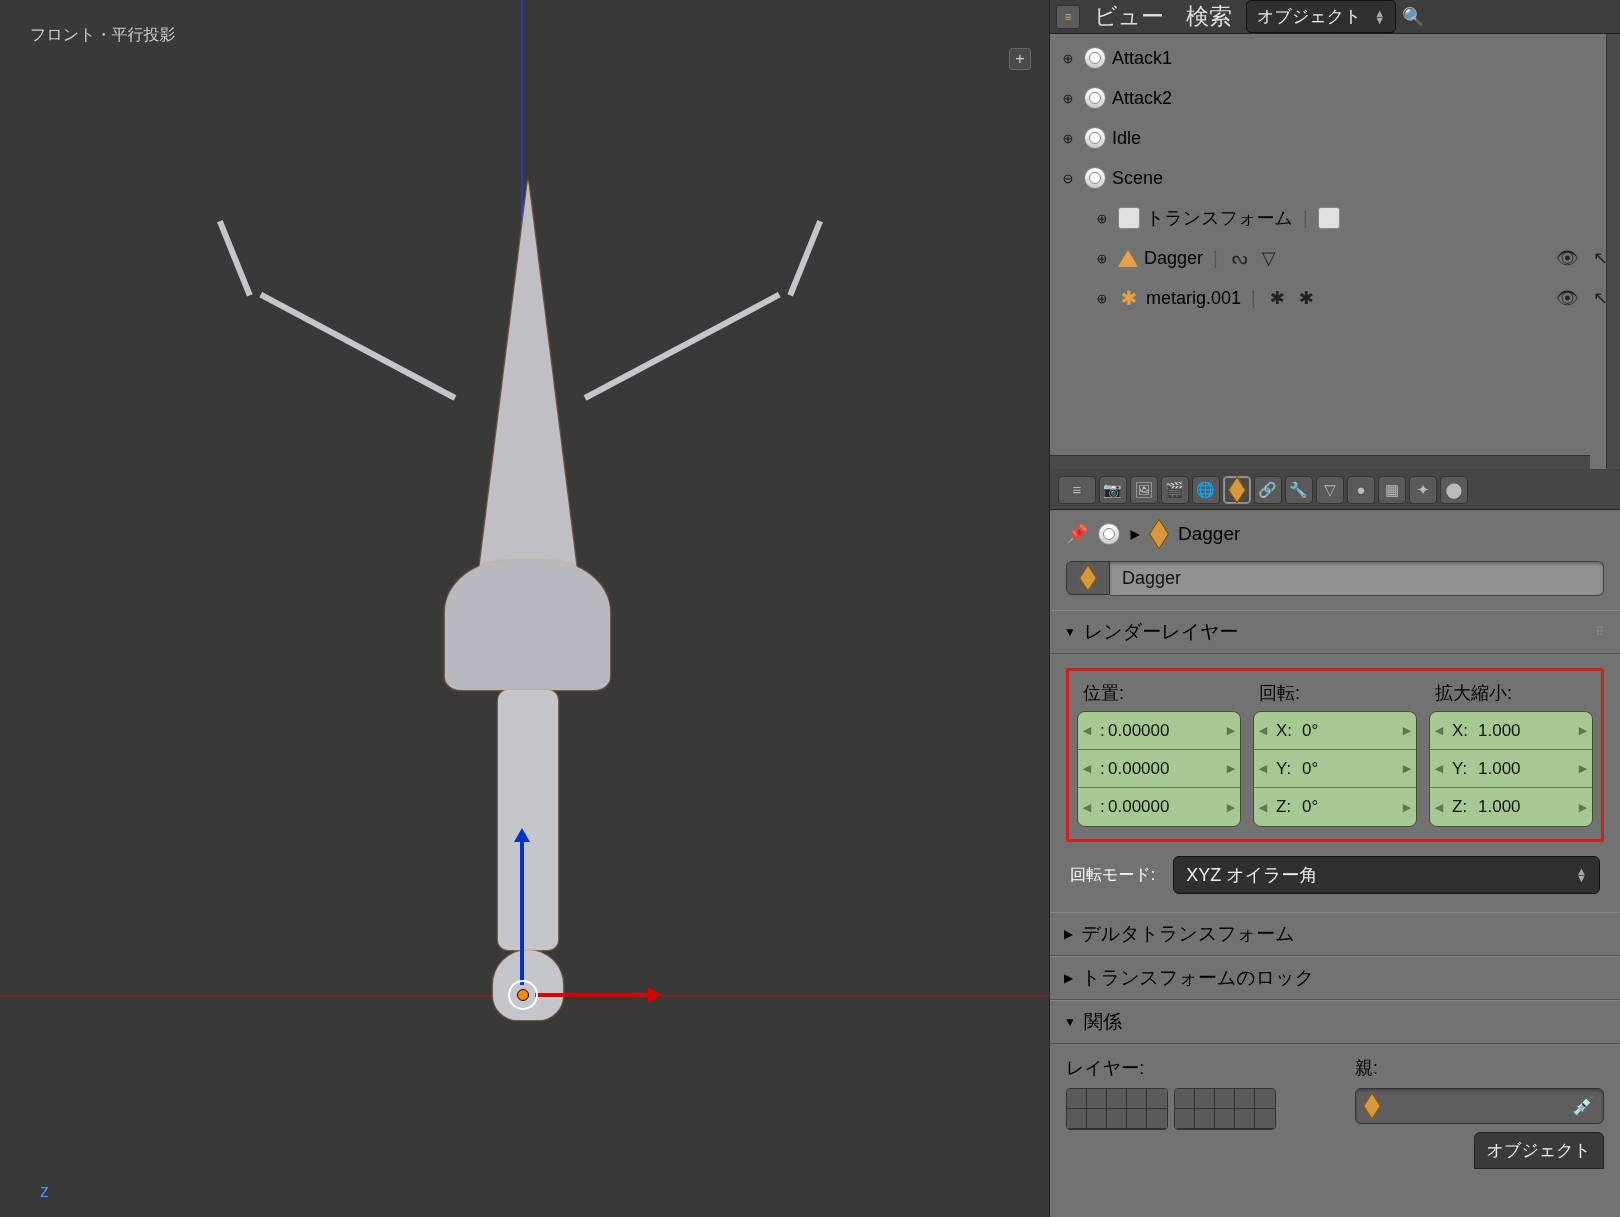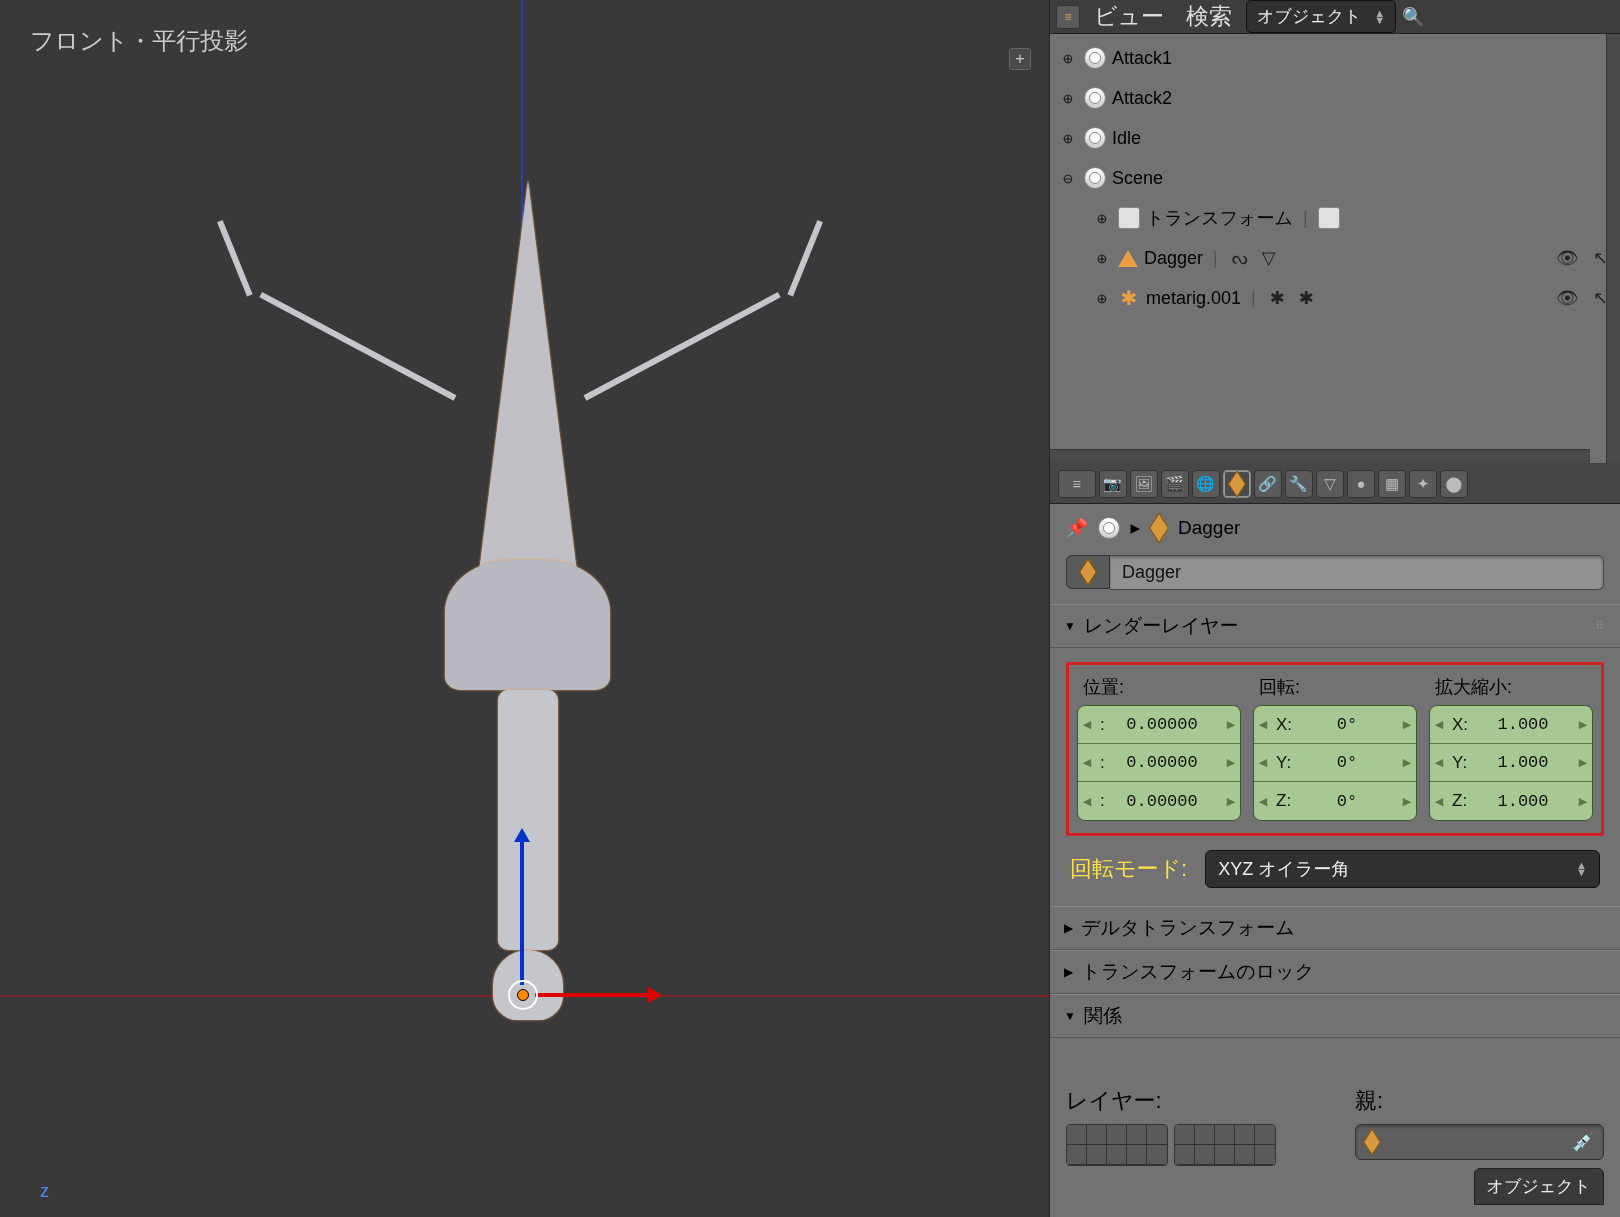--- a/index.html
+++ b/index.html
@@ -1,19 +1,19 @@
 <!DOCTYPE html>
 <html><head>
 <meta charset="utf-8">
 <style>
 * { box-sizing: border-box; margin: 0; padding: 0; font-family: sans-serif; }
 body { background: #393939; color: #e0e0e0; width: 1620px; height: 1217px; overflow: hidden; display: flex; }
 
 .viewport { width: 1050px; height: 1217px; background: #393939; position: relative; border-right: 1px solid #222; }
-.viewport-label { position: absolute; top: 25px; left: 30px; color: #ccc; font-size: 24px; text-align: center; }
+.viewport-label { position: absolute; top: 25px; left: 30px; color: #ccc; font-size: 16px; text-align: center; }
 .viewport-add { position: absolute; top: 48px; right: 18px; width: 22px; height: 22px; background: #4a4a4a; border: 1px solid #666; display: flex; align-items: center; justify-content: center; color: #ccc; font-size: 16px; border-radius: 3px; cursor: pointer; }
 .axis-z-label { position: absolute; bottom: 15px; left: 40px; color: #4a8cff; font-size: 18px; }
 
 
 .model-silhouette { position: absolute; left: 440px; top: 180px; width: 175px; height: 880px; }
 .blade { width: 0; height: 0; border-left: 50px solid transparent; border-right: 50px solid transparent; border-bottom: 400px solid #bfbfc5; margin: 0 auto; filter: drop-shadow(0 0 1px #e89850); }
 .guard { width: 165px; height: 130px; background: #b8b8c0; border-radius: 40% 40% 10% 10%; margin: -20px auto 0; filter: drop-shadow(0 0 1px #e89850); }
 .handle { width: 60px; height: 260px; background: #c5c5cc; margin: 0 auto; border-radius: 10px; filter: drop-shadow(0 0 1px #e89850); }
 .pommel { width: 70px; height: 70px; background: #c5c5cc; margin: 0 auto; border-radius: 50% 50% 35% 35%; filter: drop-shadow(0 0 1px #e89850); }
 
@@ -84,32 +84,32 @@
 .panel-body { padding: 14px 16px 18px; }
 
 .transform-grid { display: flex; gap: 12px; border: 3px solid #d02020; padding: 10px 8px 12px; border-radius: 2px; }
 .tcol { flex: 1; }
 .tcol-label { font-size: 18px; color: #000; margin-bottom: 6px; padding-left: 6px; }
 .num-stack { display: flex; flex-direction: column; border-radius: 8px; overflow: hidden; border: 1px solid #3a5a2a; }
 .num-field { display: flex; align-items: center; background: #a6c893; height: 38px; border-bottom: 1px solid #5a7a4a; font-size: 17px; color: #111; position: relative; cursor: ew-resize; }
 .num-field:last-child { border-bottom: none; }
 .num-field .arr { width: 18px; text-align: center; color: #5a7a4a; font-size: 11px; }
 .num-field .lbl { width: 30px; padding-left: 4px; }
-.num-field .val { flex: 1; text-align: center; padding-right: 6px; font-family: Liberation Mono, monospace; }
+.num-field .val { flex: 1; text-align: left; padding-right: 6px; }
 .num-field.noaxis .lbl { width: 12px; }
 
 .rotmode { display: flex; align-items: center; gap: 18px; margin-top: 14px; padding: 0 4px; }
-.rotmode-label { font-size: 22px; color: #fde047; }
+.rotmode-label { font-size: 16px; color: #ffffff; }
 .rotmode-dd { flex: 1; background: #303030; border: 1px solid #111; border-radius: 6px; padding: 6px 12px; font-size: 18px; color: #eee; display: flex; justify-content: space-between; align-items: center; }
 .dd-arrows { font-size: 11px; line-height: 7px; color: #aaa; }
 
 .rel-body { padding: 12px 16px; }
 .rel-row { display: flex; gap: 40px; }
 .rel-col { flex: 1; }
-.rel-label { font-size: 22px; color: #000; margin-bottom: 8px; margin-top: 36px; }
+.rel-label { font-size: 18px; color: #000; margin-bottom: 8px; }
 .layer-grid { display: flex; gap: 6px; }
 .layer-block { border: 1px solid #333; border-radius: 4px; overflow: hidden; box-shadow: inset 0 0 0 1px #888; }
 .layer-rowcells { display: flex; }
 .layer-cell { width: 20px; height: 20px; background: #5a5a5a; border-right: 1px solid #333; border-bottom: 1px solid #333; }
 .layer-cell:last-child { border-right: none; }
 
 .parent-field { display: flex; align-items: center; background: #5e5e5e; border: 1px solid #333; border-radius: 6px; height: 36px; padding: 0 8px; gap: 8px; box-shadow: inset 0 2px 3px rgba(0,0,0,.25); }
 .parent-cube { width: 16px; height: 16px; background: #d89840; border: 1px solid #704800; transform: rotate(45deg) skew(12deg,12deg); }
 .parent-field .sp { flex: 1; }
 .eyedrop { color: #222; font-size: 18px; }

